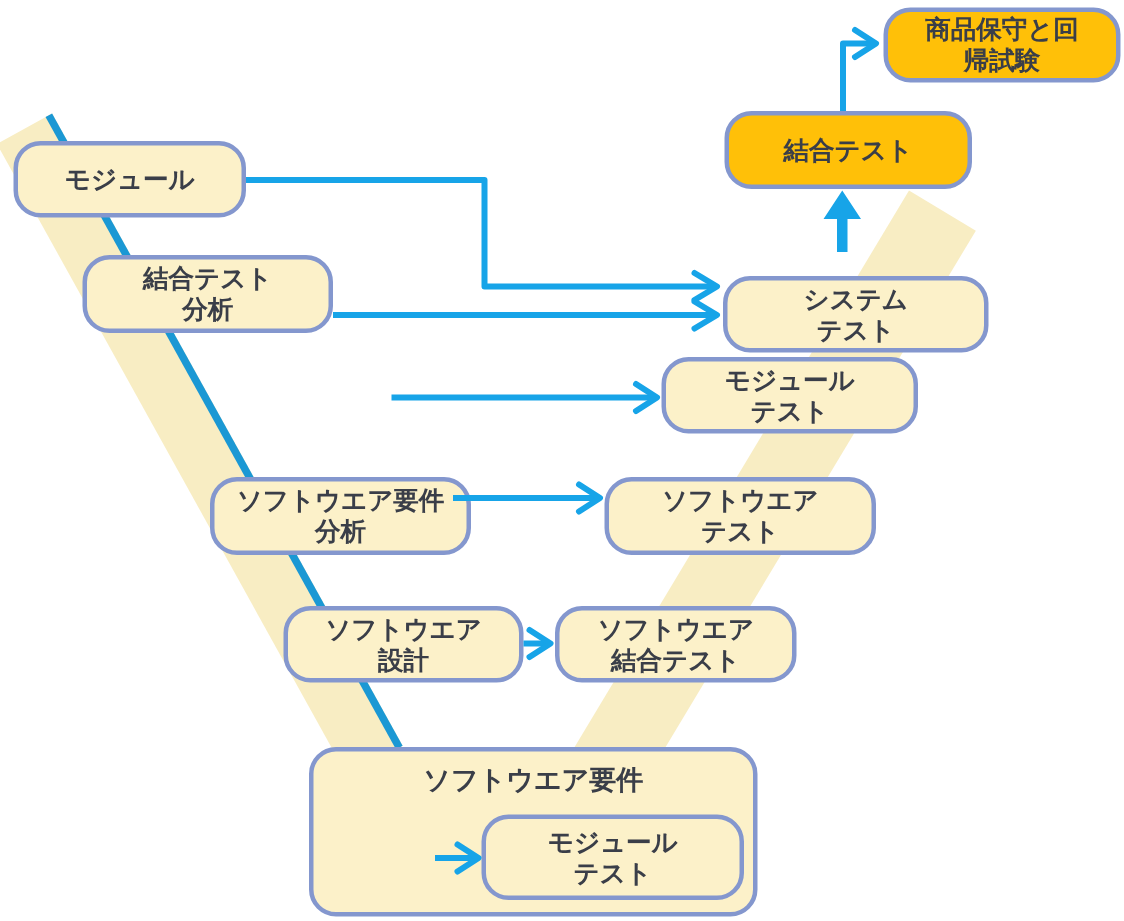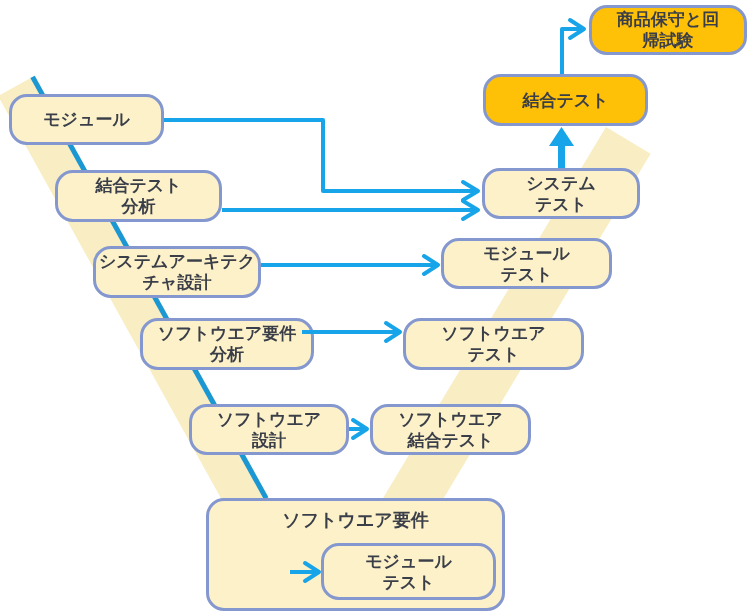--- a/index.html
+++ b/index.html
@@ -133,24 +133,20 @@
 
   <div class="node" style="left:9px;top:94px;width:155px;height:51px">
     <span class="lbl">モジュール</span>
   </div>
 
   <div class="node" style="left:55px;top:170px;width:167px;height:52px">
     <span class="lbl">結合テスト
 分析</span>
   </div>
 
-  <div class="node" style="left:93px;top:246px;width:168px;height:52px">
-    <span class="lbl">システムアーキテク
-チャ設計</span>
-  </div>
 
   <div class="node" style="left:140px;top:318px;width:174px;height:52px">
     <span class="lbl">ソフトウエア要件
 分析</span>
   </div>
 
   <div class="node" style="left:189px;top:404px;width:160px;height:51px">
     <span class="lbl">ソフトウエア
 設計</span>
   </div>
@@ -173,21 +169,21 @@
   <div class="node" style="left:403px;top:318px;width:181px;height:52px">
     <span class="lbl">ソフトウエア
 テスト</span>
   </div>
 
   <div class="node" style="left:441px;top:238px;width:171px;height:51px">
     <span class="lbl">モジュール
 テスト</span>
   </div>
 
-  <div class="node" style="left:482px;top:168px;width:158px;height:51px">
+  <div class="node" style="left:482px;top:184px;width:177px;height:51px">
     <span class="lbl">システム
 テスト</span>
   </div>
 
   <div class="node hl" style="left:483px;top:74px;width:165px;height:52px">
     <span class="lbl">結合テスト</span>
   </div>
 
   <div class="node hl" style="left:589px;top:5px;width:158px;height:50px">
     <span class="lbl">商品保守と回

